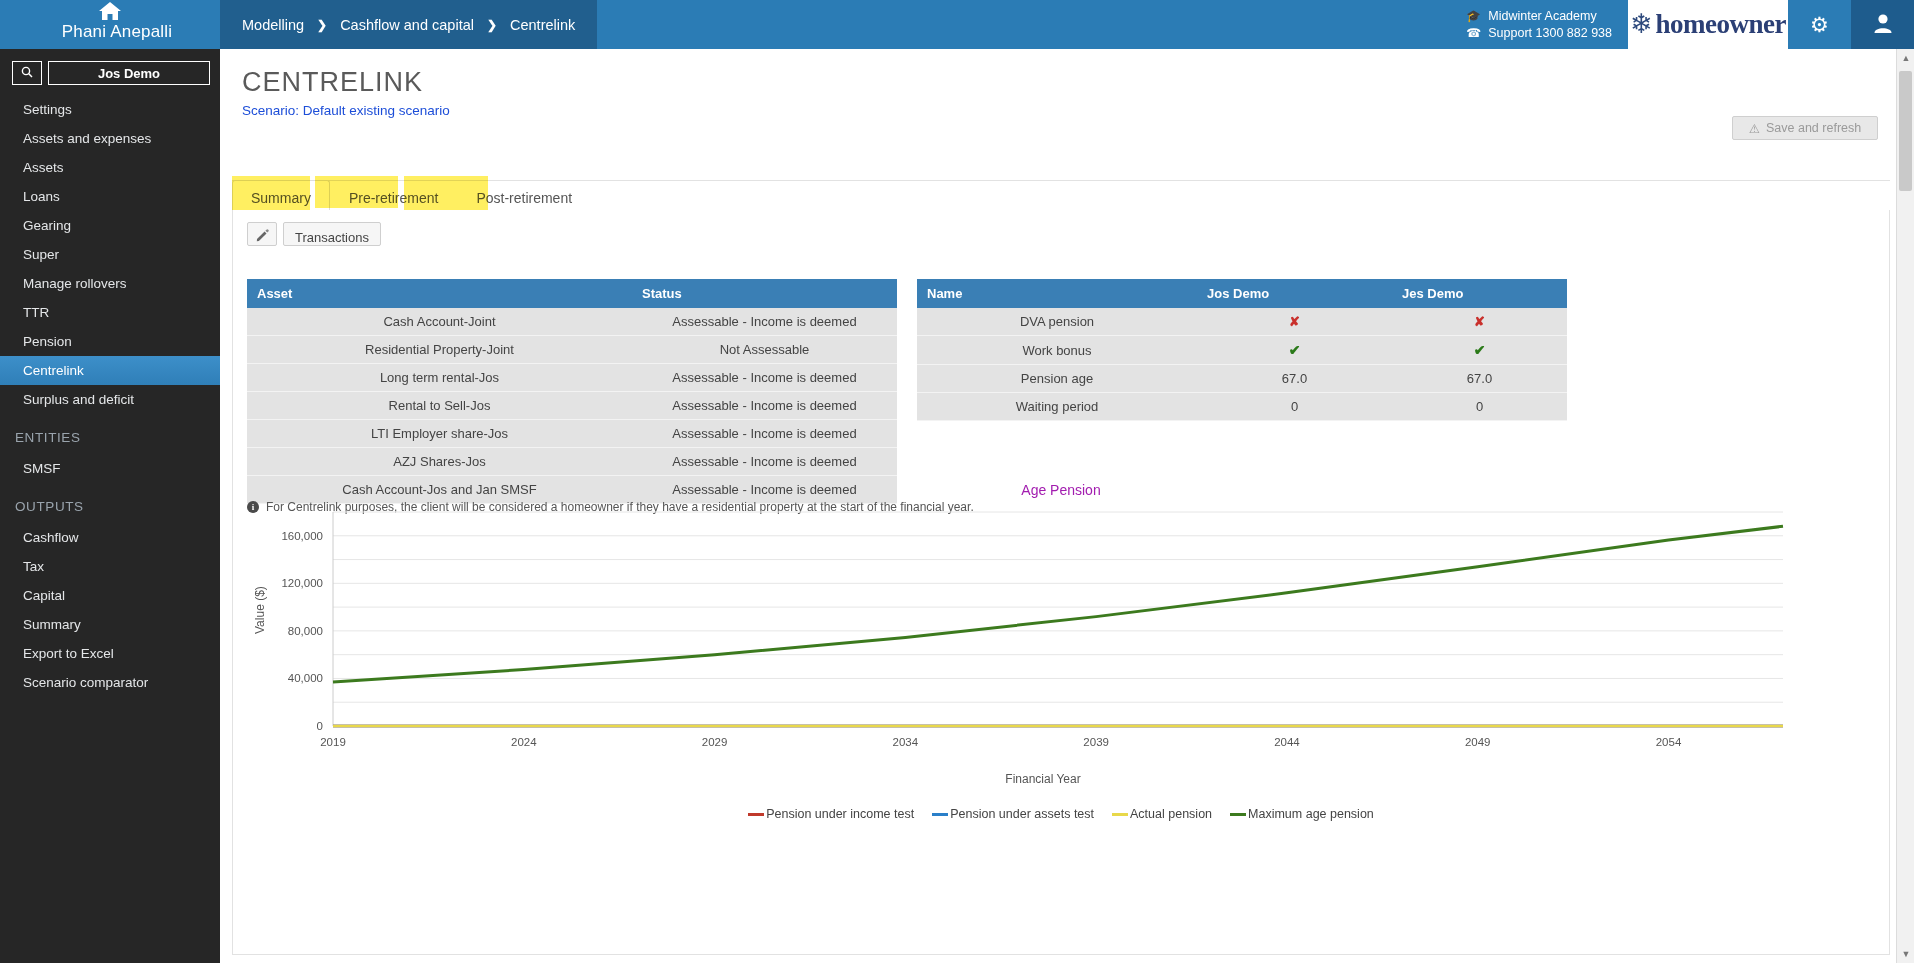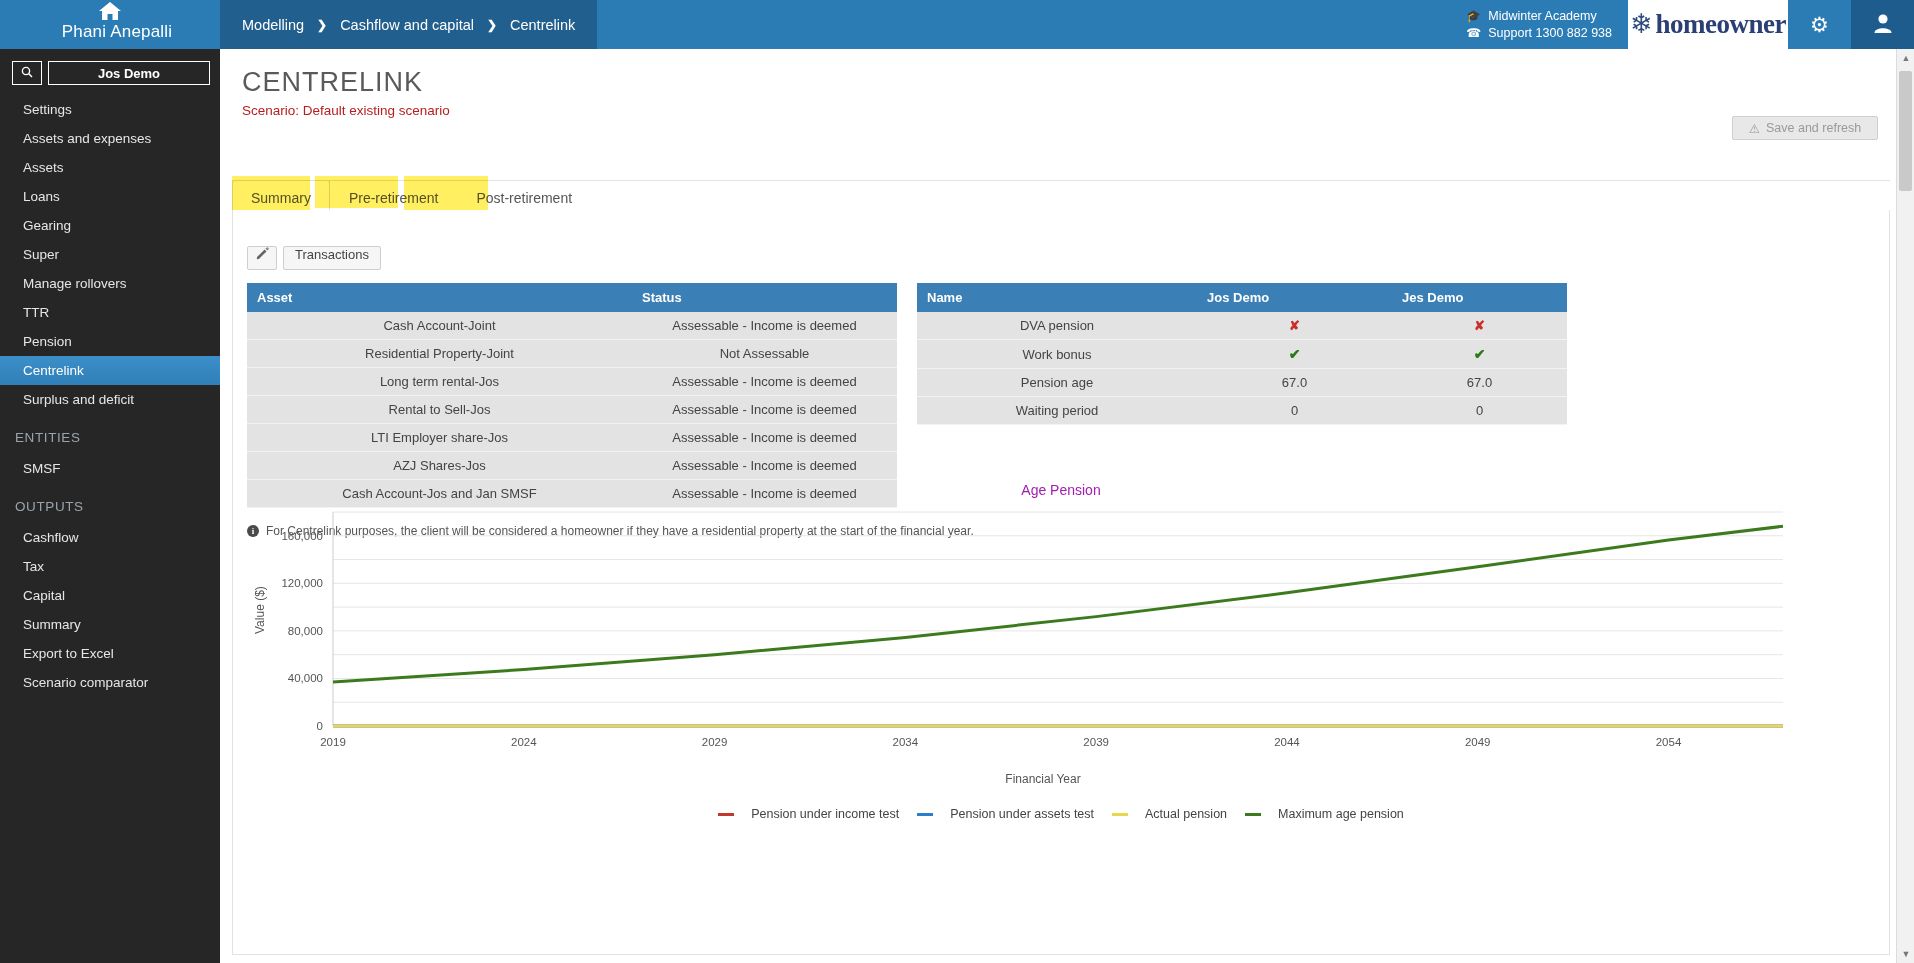--- a/index.html
+++ b/index.html
@@ -37,57 +37,57 @@
   .side-search .sbtn { width:30px; height:24px; border:1px solid #fff; background:#262626; color:#fff; display:flex; align-items:center; justify-content:center; font-size:12px; }
   .side-search .sname { flex:1; height:24px; border:1px solid #fff; background:#262626; color:#fff; display:flex; align-items:center; justify-content:center; font-size:13px; font-weight:bold; }
   .side-group { color:#9aa4ad; font-size:13.5px; letter-spacing:.6px; padding:16px 0 9px 15px; }
   .side-item { color:#e4e6e8; font-size:13.5px; padding:7px 0 7px 23px; cursor:pointer; }
   .side-item.active { background:linear-gradient(to bottom,#3d8fc9,#2f7fb8); color:#fff; }
 
   
   .main { position:absolute; top:49px; left:220px; width:1682px; height:914px; background:#fff; overflow:hidden; }
   .page-head { padding:18px 0 0 22px; position:relative; }
   .page-title { font-size:27px; color:#5a5a5a; font-weight:400; letter-spacing:1px; }
-  .page-sub { font-size:13.5px; color:#b91c1c; margin-top:5px; }
+  .page-sub { font-size:13.5px; color:#1d4ed8; margin-top:5px; }
   .save-btn { position:absolute; right:24px; top:67px; width:146px; height:24px; background:#e8e8e8; border:1px solid #cfcfcf; color:#9a9a9a; font-size:12.5px; display:flex; align-items:center; justify-content:center; gap:6px; border-radius:2px; }
 
   .hr-line { position:absolute; left:12px; top:131px; width:1658px; height:1px; background:#e2e2e2; }
 
   
   .tabs { position:absolute; left:12px; top:131px; display:flex; }
   .tab { padding:9px 18px 9px 18px; font-size:14px; color:#555; border:1px solid transparent; position:relative; }
   .tab.active { background:#fff; border:1px solid #ddd; border-bottom-color:#fff; border-radius:3px 3px 0 0; }
   .hl { position:absolute; background:#ffef61; mix-blend-mode:multiply; }
 
   .panel { position:absolute; left:12px; top:161px; width:1658px; height:745px; border:1px solid #e2e2e2; border-top:none; background:#fff; }
 
   .toolbar { display:flex; gap:6px; padding:12px 0 0 14px; }
-  .tbtn { height:24px; border:1px solid #cfcfcf; background:#f6f6f6; color:#444; font-size:13px; display:flex; align-items:flex-start; justify-content:center; border-radius:2px;margin-top:24px; }
+  .tbtn { height:24px; border:1px solid #cfcfcf; background:#f6f6f6; color:#444; font-size:13px; display:flex; align-items:flex-end; justify-content:center; border-radius:2px; }
   .tbtn.icononly { width:30px; }
   .tbtn.wide { padding:0 11px; }
 
   
   .tables-row { position:relative; margin-top:13px; }
-  table.grid { border-collapse:collapse; font-size:13px; table-layout:fixed; }
+  table.grid { border-collapse:collapse; font-size:13px; table-layout:fixed;margin-top:20px; }
   table.grid thead th { background:#3a7fb5; color:#fff; text-align:left; font-weight:bold; font-size:13px; padding:7px 10px; }
   table.grid td { background:#e3e3e3; color:#444; padding:6px 10px; border-bottom:1px solid #f3f3f3; white-space:nowrap; overflow:hidden; text-overflow:ellipsis;text-align:center; }
   .tbl-left { position:absolute; left:14px; top:0; width:650px; }
   .tbl-right { position:absolute; left:684px; top:0; width:650px; }
   .mark-x { color:#c9302c; font-weight:bold; font-size:13px; }
   .mark-v { color:#2b7a19; font-weight:bold; font-size:14px; }
 
   .note { position:absolute; left:14px; top:241px; font-size:12px; color:#555; display:flex; align-items:center; gap:7px; }
   .info-i { width:12px; height:12px; border-radius:50%; background:#4a4a4a; color:#fff; font-size:9px; font-weight:bold; display:flex; align-items:center; justify-content:center; font-family:"Liberation Serif", serif; }
 
   
   .chart-wrap { position:absolute; left:0; top:272px; width:1656px; height:360px; }
   .chart-title { text-align:center; font-size:14px; color:#a21caf; margin-bottom:6px; }
   .chart-area { position:relative; width:1656px; height:300px; }
   .legend { position:absolute; left:0; top:325px; width:1656px; display:flex; justify-content:center; gap:18px; font-size:12.5px; color:#444; }
-  .legend-item { display:flex; align-items:center; gap:17px; }
+  .legend-item { display:flex; align-items:center; gap:2px; }
   .legend-swatch { width:16px; height:3px; display:block; }
 
   .ylab { position:absolute; left:20px; top:130px; transform:rotate(-90deg); transform-origin:left top; font-size:12px; color:#555; white-space:nowrap; }
   .xlab { position:absolute; left:0; width:1340px; top:268px; text-align:center; font-size:12px; color:#555; }
 
   .scrollbar { position:absolute; right:0; top:49px; width:18px; height:914px; background:#f1f1f1; border-left:1px solid #dcdcdc; }
   .scroll-thumb { position:absolute; top:0; left:2px; width:13px; height:120px; background:#c9c9c9; border-radius:2px; }
   .scroll-arrow { position:absolute; left:0; width:18px; height:18px; background:#f1f1f1; color:#777; font-size:9px; display:flex; align-items:center; justify-content:center; }
 </style>
 </head>

